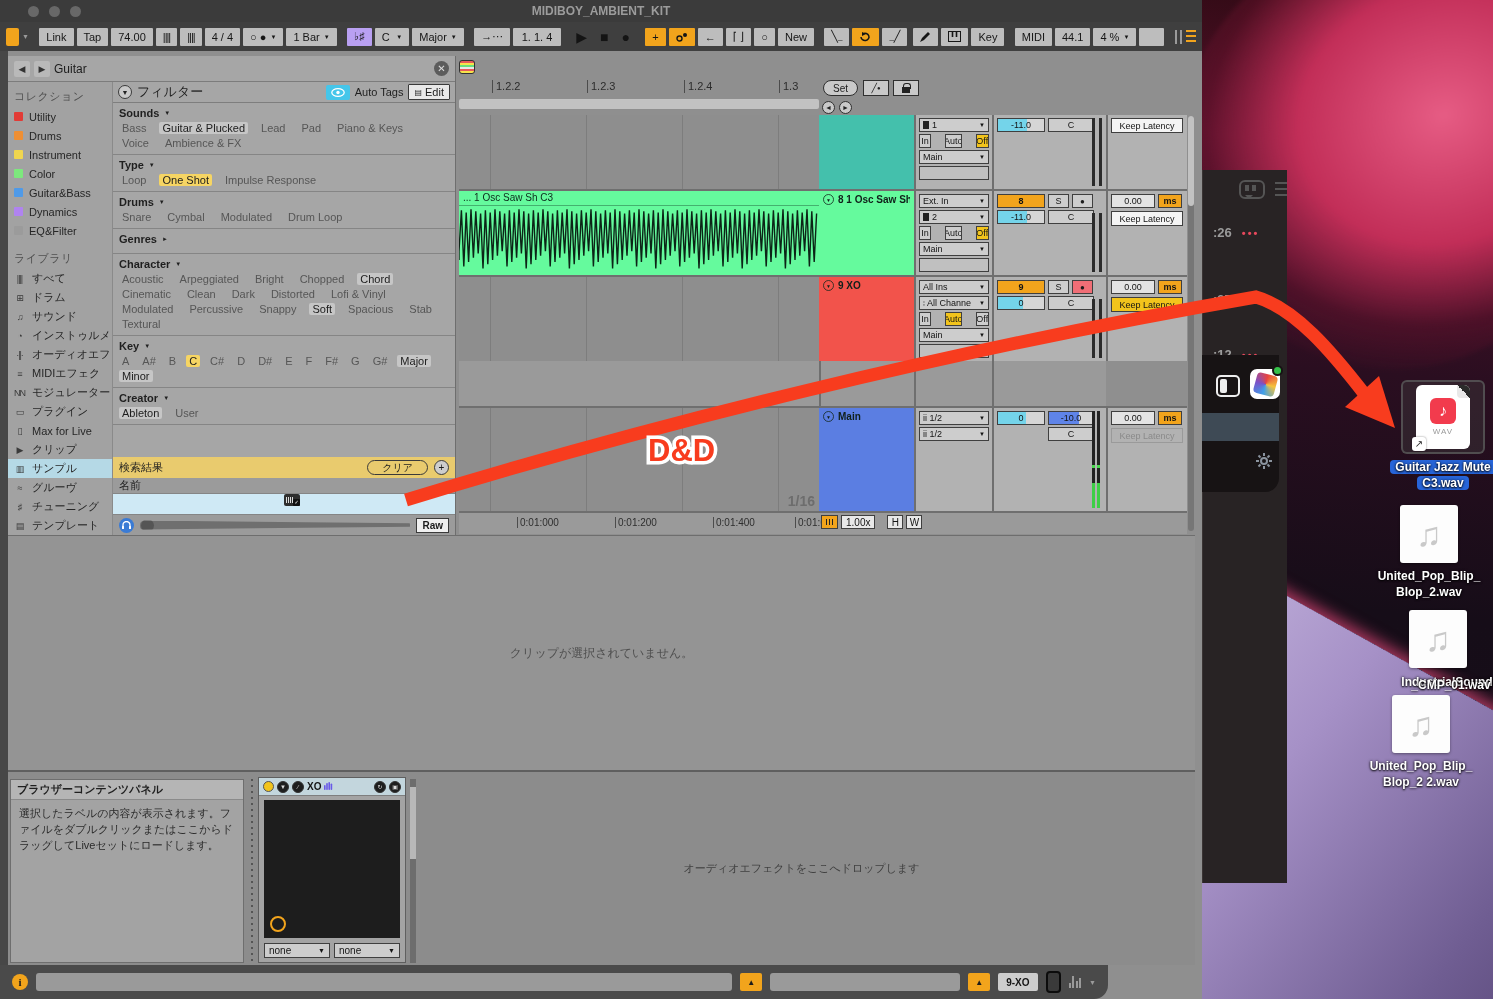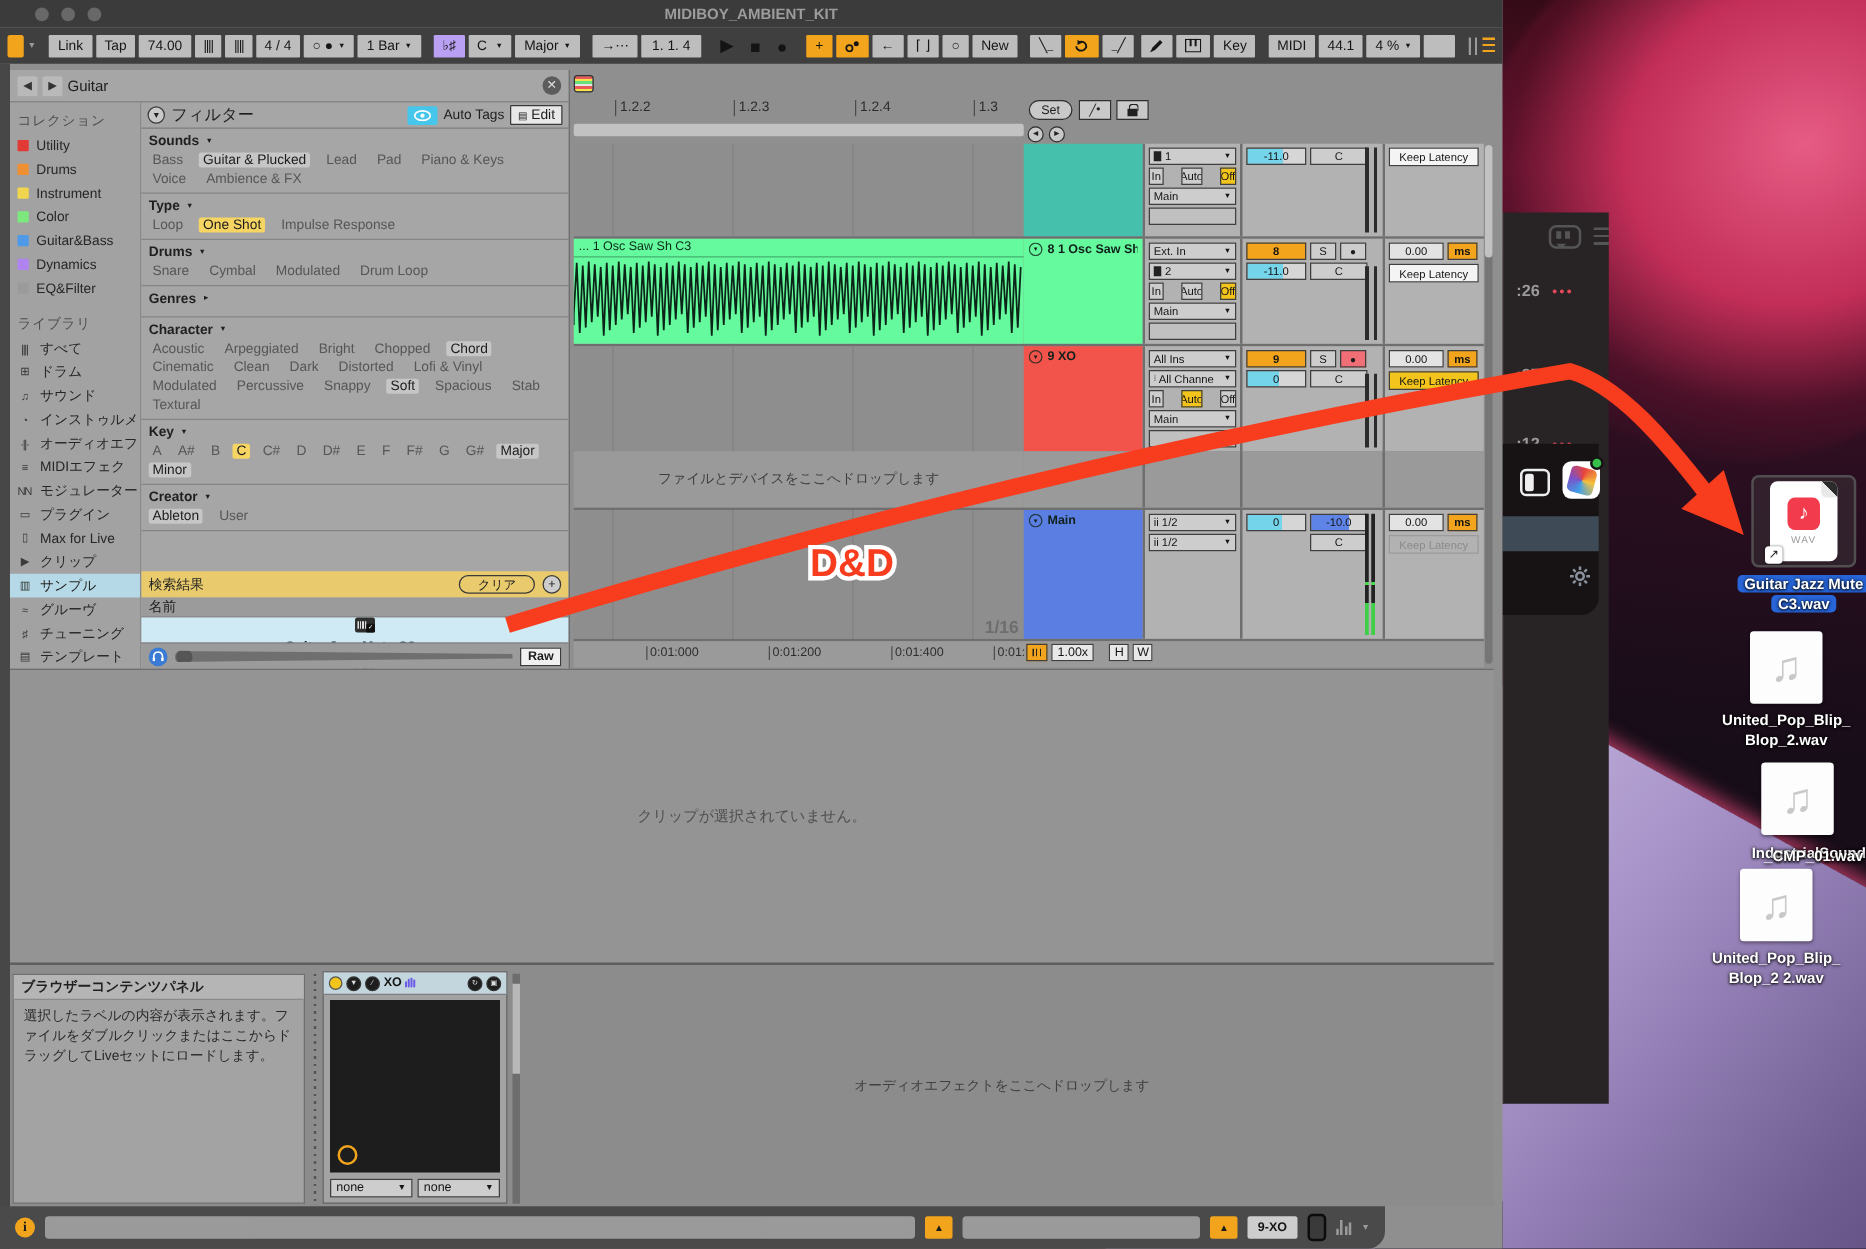--- a/index.html
+++ b/index.html
@@ -850,23 +850,20 @@
         <div class="latcol">
           <div class="mrow">
             <div class="nbox delay">0.00</div>
             <div class="nbox msbox">ms</div>
           </div>
           <div class="keepbtn on">Keep Latency</div>
         </div>
       </div>
 
       <div class="arr-row" style="top:305px;height:47px;">
-        <div class="lane" style="background-image:none;background-color:#9a9a9a;">
-          <div class="droprow-hint">ファイルとデバイスをここへドロップします</div>
-        </div>
         <div style="background:#9a9a9a;"></div>
         <div style="background:#9a9a9a;border-left:2px solid #6f6f6f;"></div>
         <div style="background:#9a9a9a;border-left:2px solid #6f6f6f;"></div>
         <div style="background:#9a9a9a;border-left:2px solid #6f6f6f;"></div>
       </div>
 
       <div class="arr-row" style="top:352px;height:105px;">
         <div class="lane">
           <div class="gridlabel">1/16</div>
         </div>

